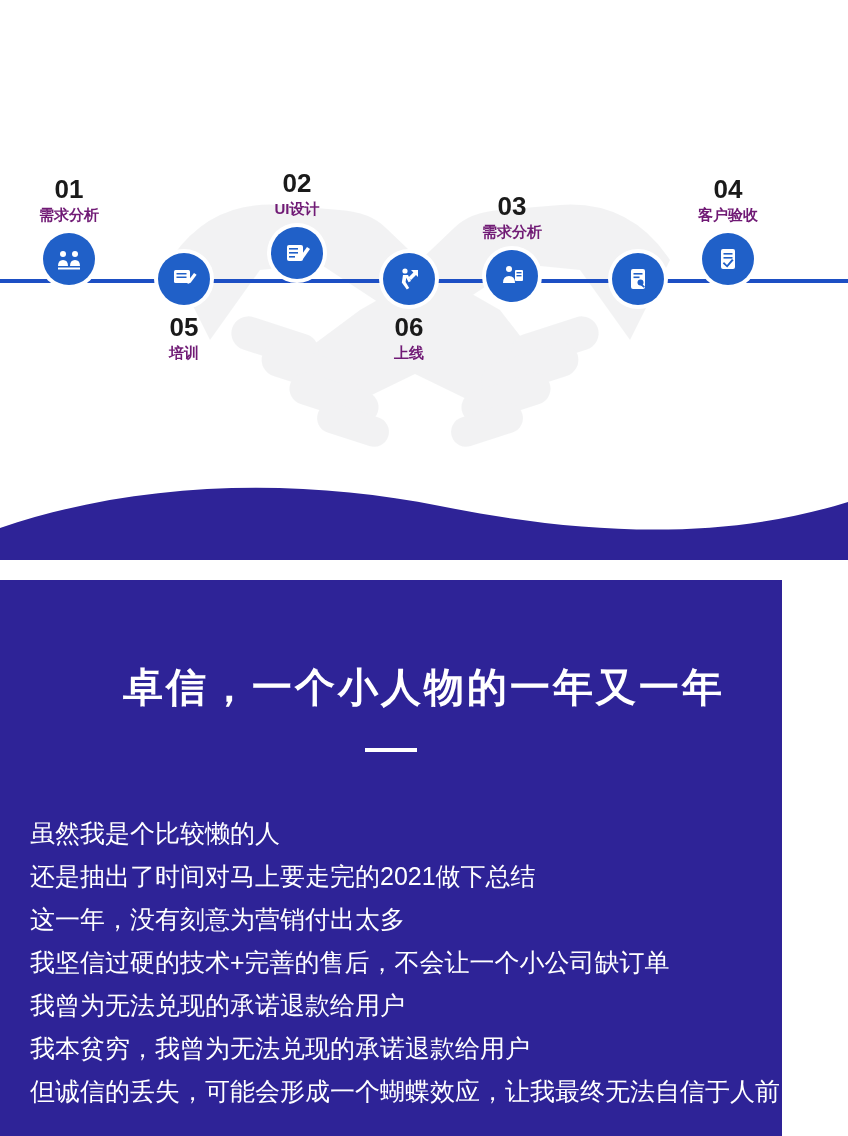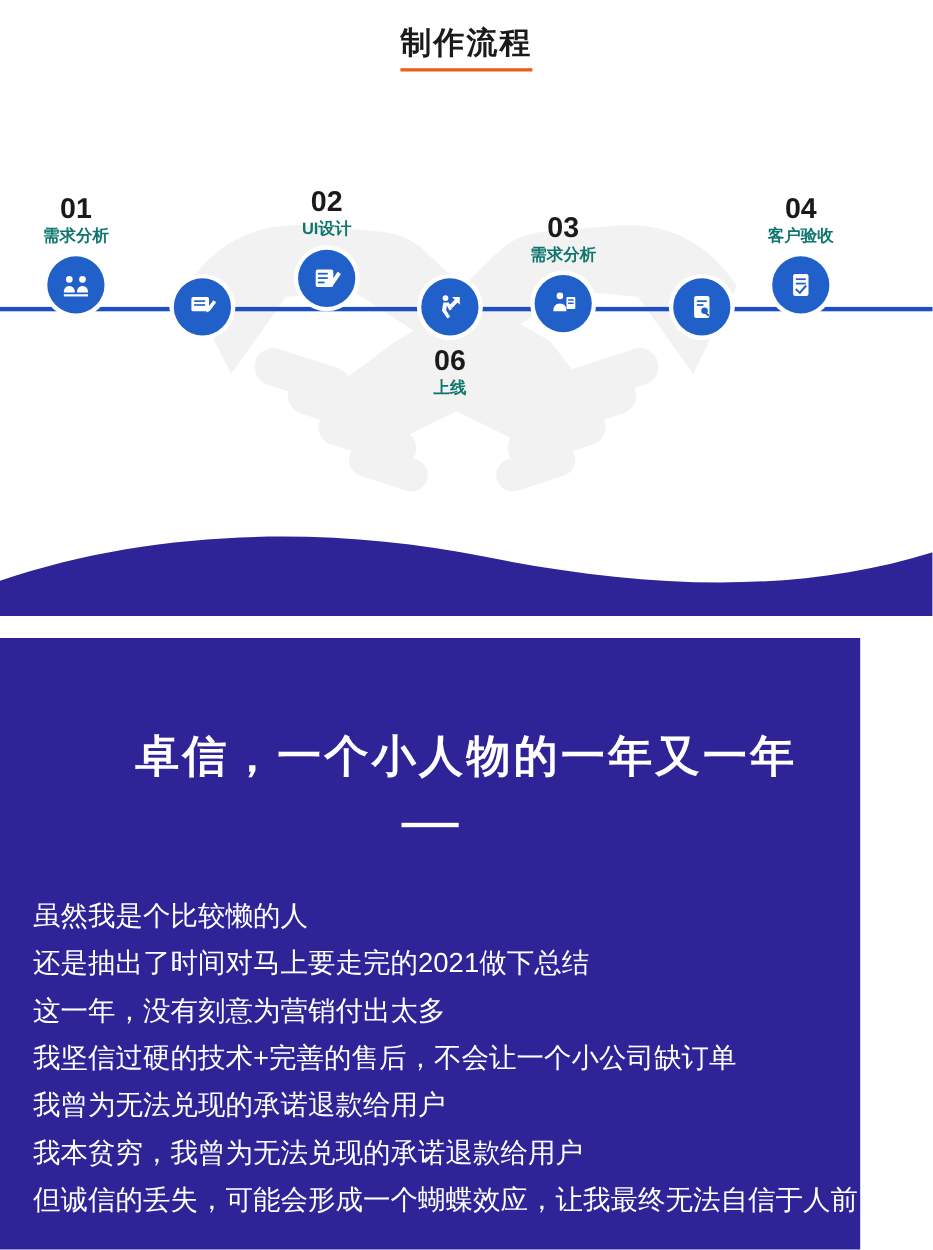--- a/index.html
+++ b/index.html
@@ -91,21 +91,21 @@
 
   .node .num {
     font-size: 26px;
     font-weight: bold;
     color: #1a1a1a;
     line-height: 1.1;
   }
   .node .lbl {
     font-size: 15px;
     font-weight: bold;
-    color: #0f766e;
+    color: #701a75;
     line-height: 1.4;
     white-space: nowrap;
   }
   .node.above .txt { margin-bottom: 8px; }
   .node.below .txt { margin-top: 8px; }
 
   
   .wave {
     position: absolute;
     top: 470px;
@@ -159,23 +159,20 @@
   }
   .body-copy p {
     margin: 0;
   }
 </style>
 </head>
 <body>
 
 <div class="top-section">
 
-  <div class="page-title">
-    <span class="underline">制作流程</span>
-  </div>
 
   <svg class="watermark" viewBox="0 0 620 350">
     <g fill="#b9bcc0">
       <path d="M60 150 q40 -60 110 -55 l60 5 q30 2 46 18 l44 42 -40 40 -70 -46 -60 6 -50 70z"></path>
       <path d="M560 150 q-40 -60 -110 -55 l-60 5 q-30 2 -46 18 l-44 42 40 40 70 -46 60 6 50 70z"></path>
       <path d="M250 200 l70 -40 70 40 45 58 -60 40 -70 -34 -70 34 -55 -46z"></path>
       <rect x="120" y="215" width="90" height="34" rx="17" transform="rotate(18 165 232)"></rect>
       <rect x="150" y="243" width="100" height="34" rx="17" transform="rotate(18 200 260)"></rect>
       <rect x="178" y="272" width="92" height="32" rx="16" transform="rotate(18 224 288)"></rect>
       <rect x="206" y="300" width="74" height="30" rx="15" transform="rotate(18 243 315)"></rect>
@@ -255,20 +252,24 @@
 
     <div class="node below" style="left:124px; top:253px;">
       <div class="circle">
         <svg width="30" height="30" viewBox="0 0 30 30" fill="#ffffff">
           <rect x="5" y="6" width="16" height="13" rx="1.5"></rect>
           <rect x="7.5" y="9" width="10" height="1.5" fill="#2060c8"></rect>
           <rect x="7.5" y="12.5" width="10" height="1.5" fill="#2060c8"></rect>
           <path d="M19 17 l6-8 2.6 1.8 -6 8 -3 1.2z"></path>
         </svg>
       </div>
+      <div class="txt">
+        <div class="num">05</div>
+        <div class="lbl">培训</div>
+      </div>
     </div>
 
     <div class="node below" style="left:349px; top:253px;">
       <div class="circle">
         <svg width="30" height="30" viewBox="0 0 30 30" fill="#ffffff">
           <circle cx="11" cy="7" r="2.6"></circle>
           <path d="M9 11 h5 l3 6 -2.4 1.2 -2.4-4.4 -0.6 4.2 3.6 6 -2.4 1.6 -5-7z"></path>
           <path d="M17 6 l7 0 0 7 -2-2-5 5 -2.6-2.6 5-5z"></path>
         </svg>
       </div>

